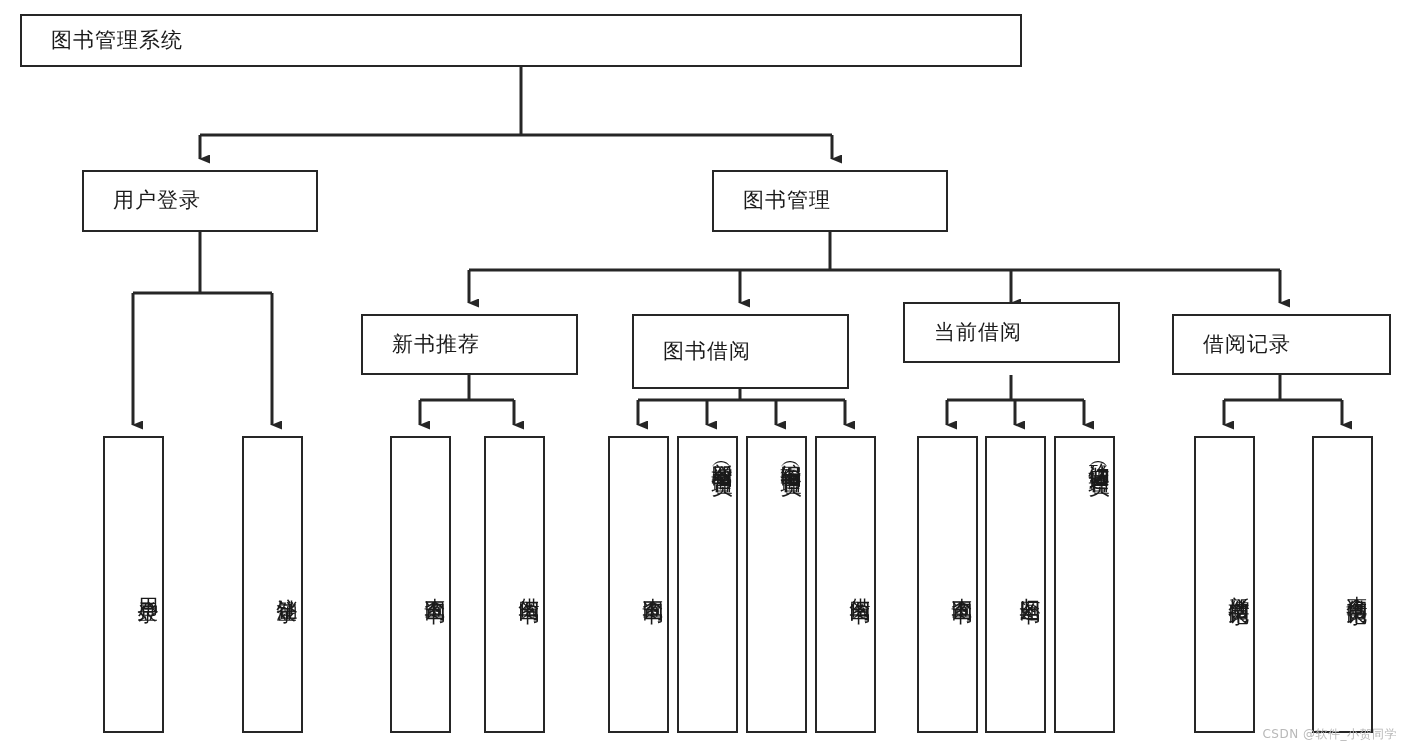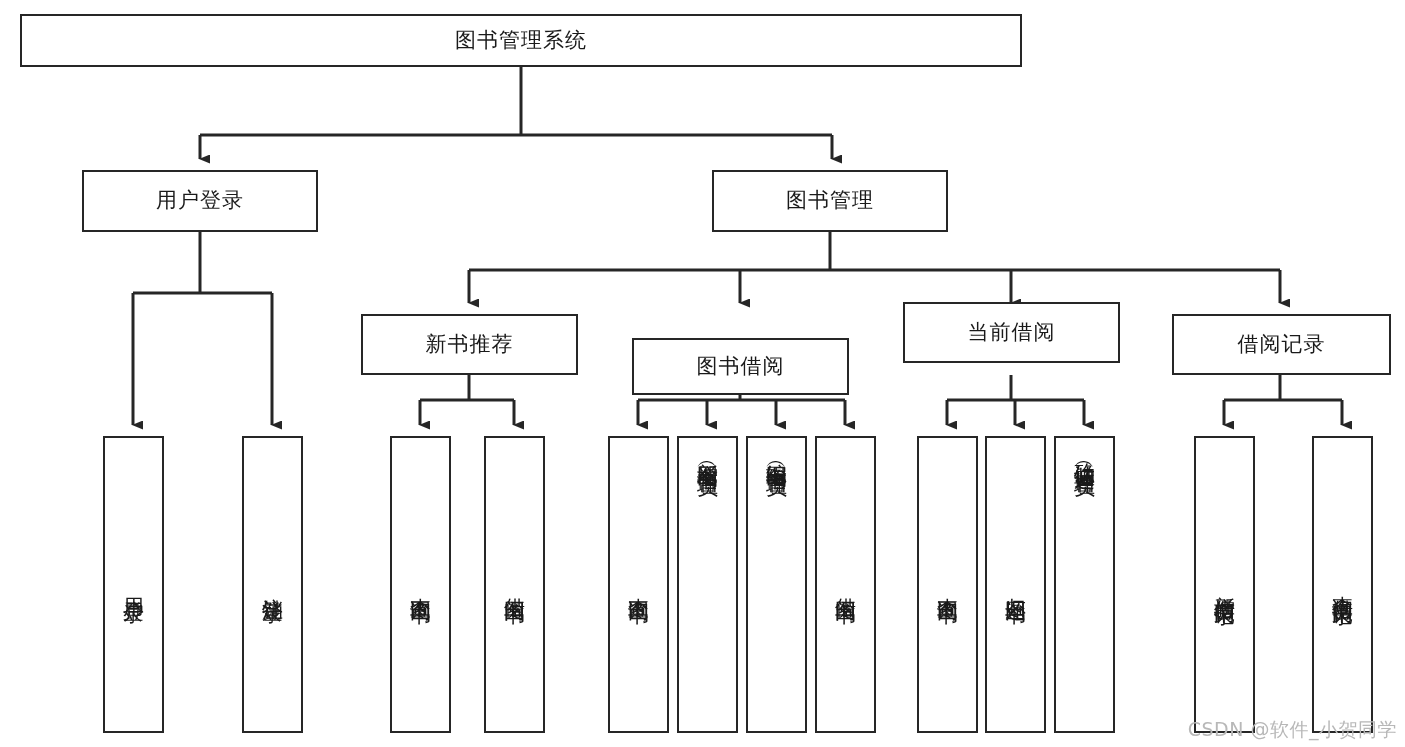--- a/index.html
+++ b/index.html
@@ -24,22 +24,22 @@
     width: 1405px;
     height: 747px;
   }
   .node {
     position: absolute;
     box-sizing: border-box;
     border: 2px solid #262626;
     background: #ffffff;
     display: flex;
     align-items: center;
-    justify-content: center;
     color: #1a1a1a;
+    padding-left: 29px;
   }
   .node.h {
     
   }
   .node.h .label {
     font-size: 21px;
     line-height: 1.1;
     letter-spacing: 1px;
     white-space: nowrap;
   }
@@ -57,21 +57,21 @@
     margin: 0 auto;
   }
   .node.v.mid {
     align-items: center;
     padding-top: 0;
   }
   .watermark {
     position: absolute;
     right: 8px;
     bottom: 4px;
-    font-size: 19px;
+    font-size: 12px;
     color: #b8b8b8;
     white-space: nowrap;
     letter-spacing: 0.5px;
   }
 </style>
 </head>
 <body>
 
 <div id="canvas">
 
@@ -132,21 +132,21 @@
   <div class="node h" style="left:82px; top:170px; width:236px; height:62px;">
     <span class="label">用户登录</span>
   </div>
   <div class="node h" style="left:712px; top:170px; width:236px; height:62px;">
     <span class="label">图书管理</span>
   </div>
 
   <div class="node h" style="left:361px; top:314px; width:217px; height:61px;">
     <span class="label">新书推荐</span>
   </div>
-  <div class="node h" style="left:632px; top:314px; width:217px; height:57px;margin-top:24px;">
+  <div class="node h" style="left:632px; top:314px; width:217px; height:75px;">
     <span class="label">图书借阅</span>
   </div>
   <div class="node h" style="left:903px; top:302px; width:217px; height:61px;">
     <span class="label">当前借阅</span>
   </div>
   <div class="node h" style="left:1172px; top:314px; width:219px; height:61px;">
     <span class="label">借阅记录</span>
   </div>
 
   <div class="node v mid" style="left:103px; top:436px; width:61px; height:297px;">

